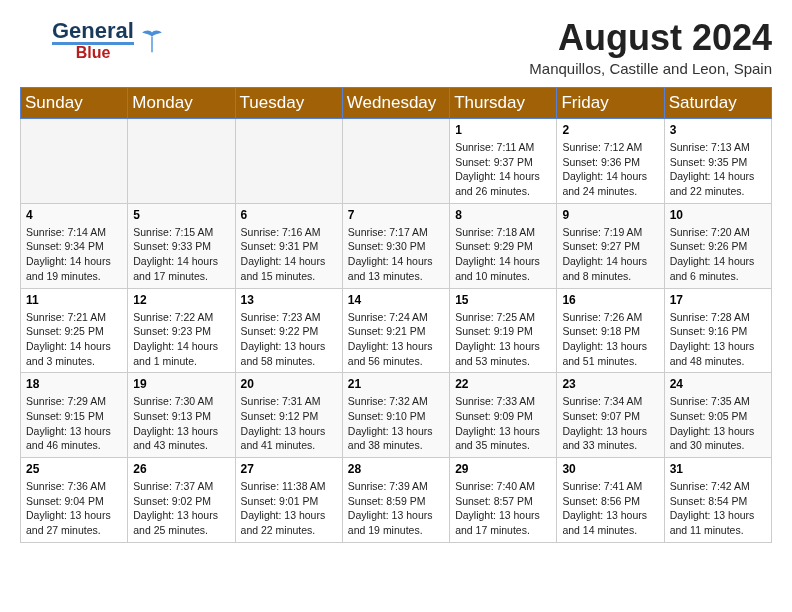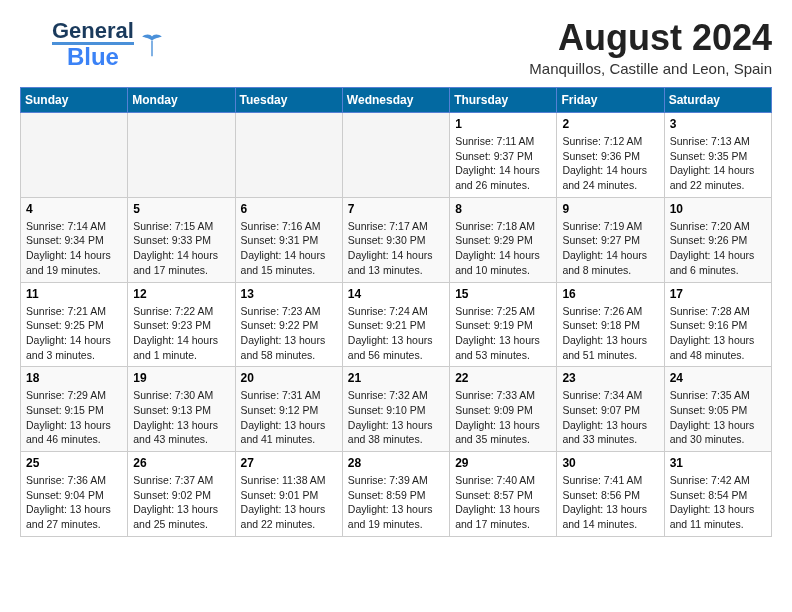--- a/index.html
+++ b/index.html
@@ -34,26 +34,26 @@
       font-size: 15px;
       color: #333;
       margin-top: 4px;
     }
     .calendar {
       width: 100%;
       border-collapse: collapse;
       font-size: 11px;
     }
     .calendar th {
-      background: #0369a1;
+      background: #a16207;
       color: #fff;
       padding: 5px 4px;
       text-align: left;
-      font-size: 12px;
-      font-weight: bold;
+      font-size: 17px;
+      font-weight: normal;
       border: 1px solid #5580d4;
     }
     .calendar td {
       border: 1px solid #ccc;
       vertical-align: top;
       padding: 4px 5px;
       min-height: 80px;
       width: calc(100% / 7);
       background: #fff;
     }
@@ -77,21 +77,21 @@
   </style>
 </head>
 <body>
 
 <div class="header">
   <div class="logo">
     <div style="display:flex; align-items:center; gap:4px;">
       <div style="display:flex; flex-direction:column; align-items:center;margin-left:32px;">
         <span style="font-size:22px; font-weight:bold; color:#1a3a5c; line-height:1;">General</span>
         <div style="height:3px; background:#4a90d9; width:100%;"></div>
-        <span style="font-size:24px; font-weight:bold; color:#3b82f6; line-height:1;">Blue</span>
+        <span style="font-size:16px; font-weight:bold; color:#b91c1c; line-height:1;">Blue</span>
       </div>
       <svg width="28" height="28" viewBox="0 0 40 40">
         <path d="M20 8 C22 4, 30 4, 34 8 C30 10, 24 10, 20 14 C16 10, 10 10, 6 8 C10 4, 18 4, 20 8Z" fill="#4a90d9"></path>
         <path d="M20 14 L20 36" stroke="#4a90d9" stroke-width="2"></path>
       </svg>
     </div>
   </div>
   <div class="title-area">
     <div class="month-year">August 2024</div>
     <div class="location">Manquillos, Castille and Leon, Spain</div>

